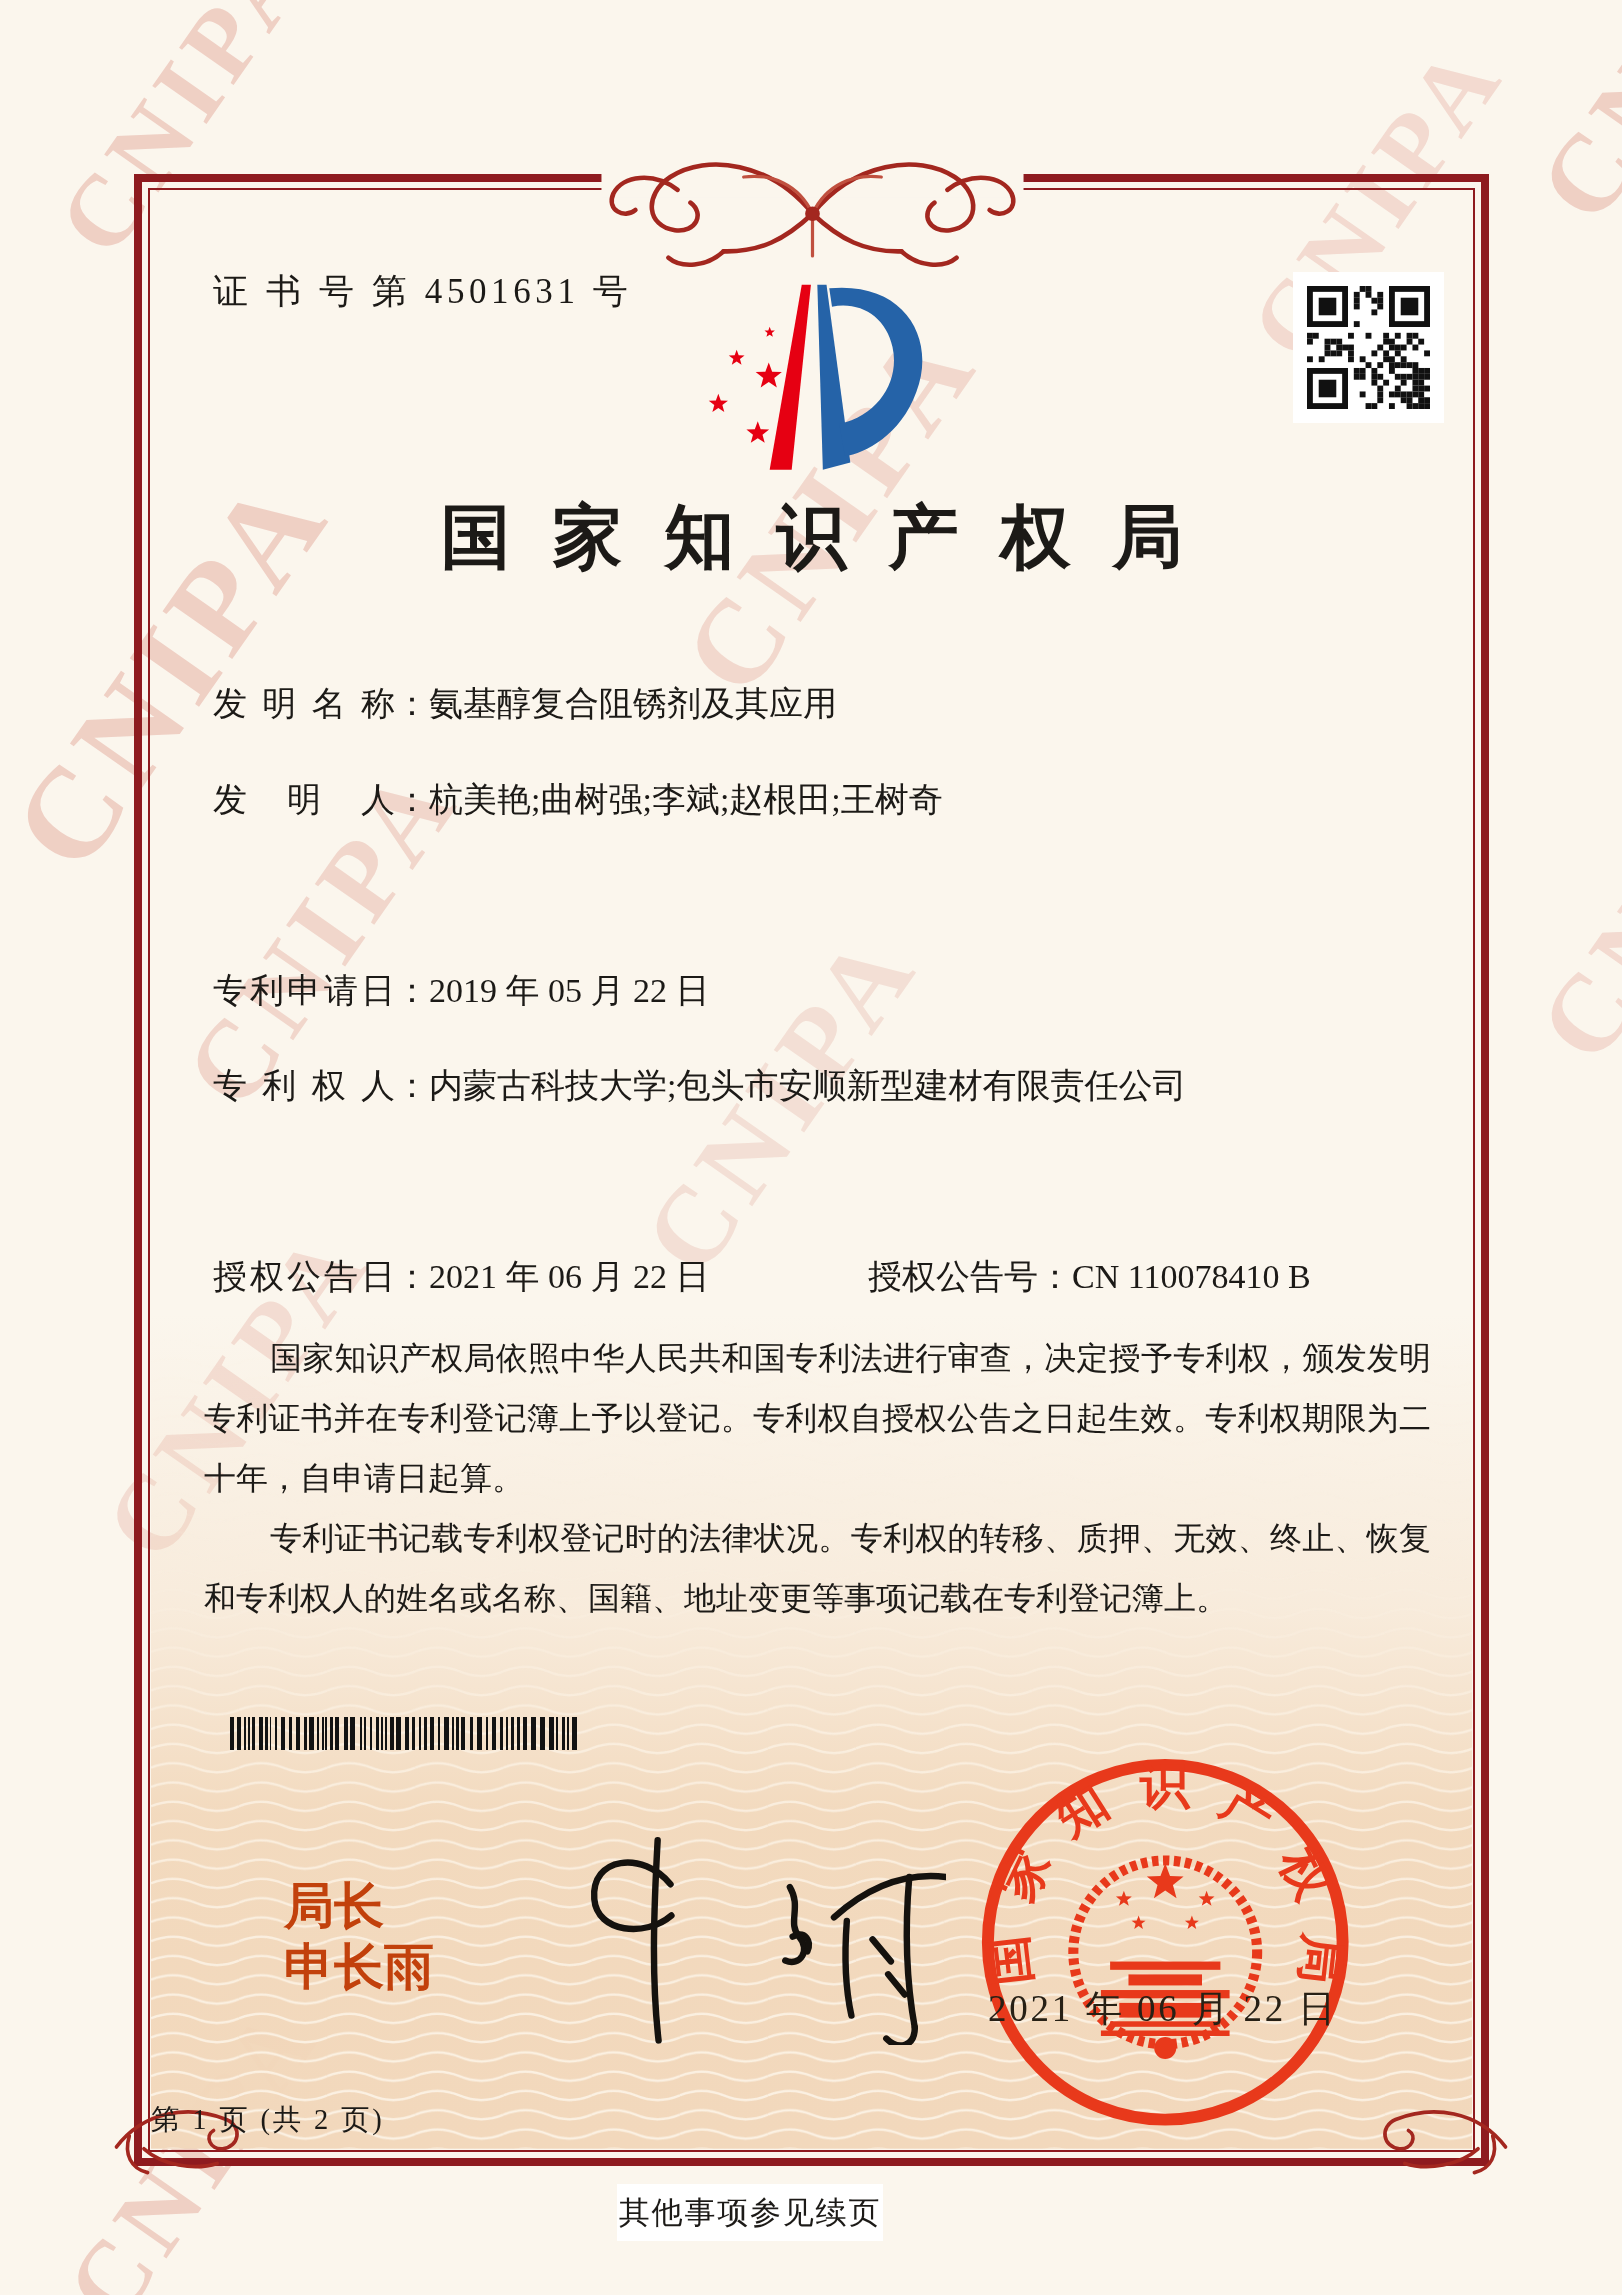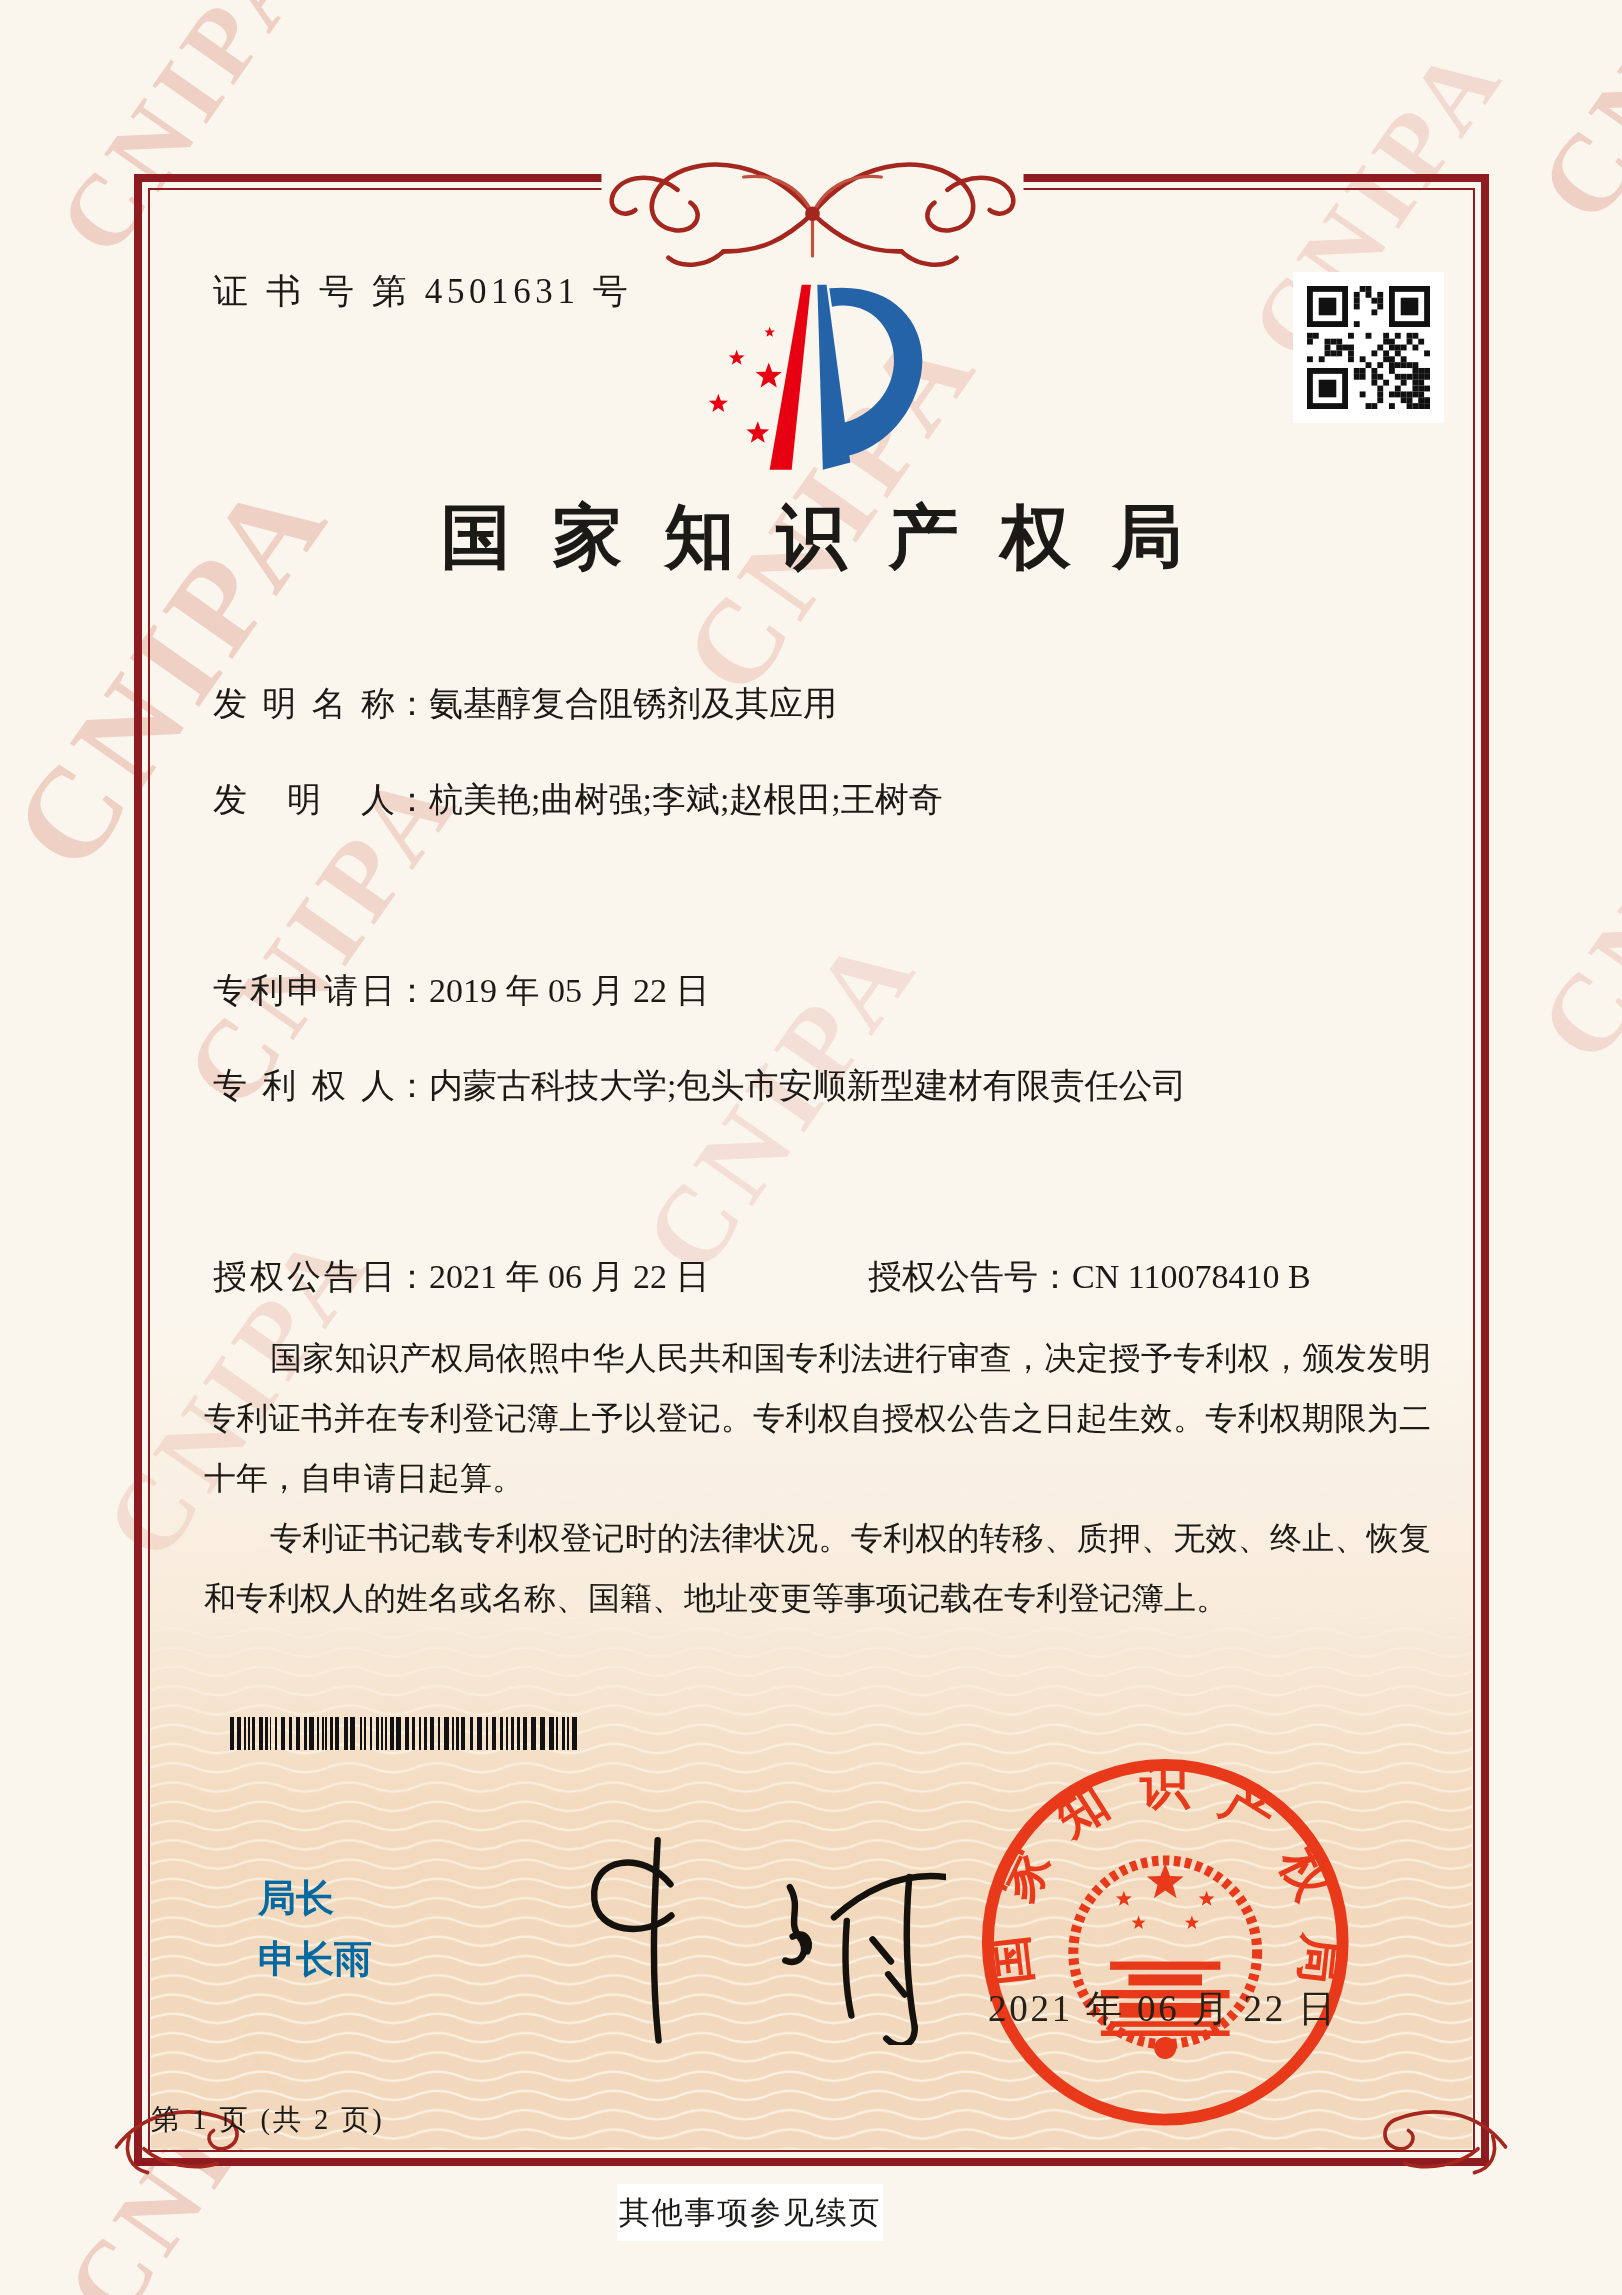--- a/index.html
+++ b/index.html
@@ -69,23 +69,23 @@
   .paras p{margin:0;text-indent:66px;}
   
   .barcode{
     position:absolute;left:230px;top:1717px;width:360px;height:33px;
     display:flex;align-items:stretch;z-index:4;
   }
   .barcode .bar{background:#121212;height:100%;}
   .barcode .sp{height:100%;}
   
   .officer-title,.officer-name{
-    position:absolute;left:258px;z-index:4;
+    position:absolute;left:284px;z-index:4;
     font-family:"Liberation Sans","DejaVu Sans",sans-serif;
-    font-weight:bold;font-size:38px;color:#0369a1;
+    font-weight:bold;font-size:50px;color:#c2410c;
   }
   .officer-title{top:1873px;}
   .officer-name{top:1934px;}
   .sig-svg{position:absolute;left:395px;top:1820px;z-index:4;}
   
   .seal-svg{position:absolute;left:975px;top:1752px;z-index:4;}
   .seal-date{
     position:absolute;left:984px;top:1984px;width:358px;z-index:5;
     text-align:center;font-size:37px;letter-spacing:2.8px;color:#272015;
   }

